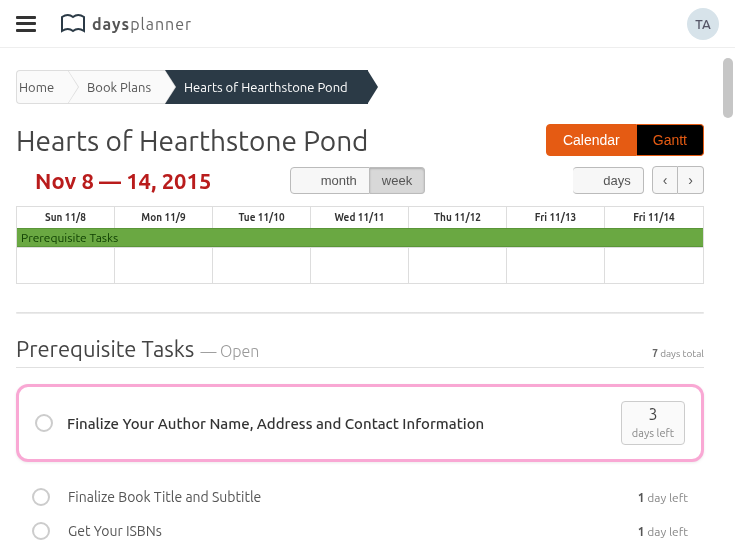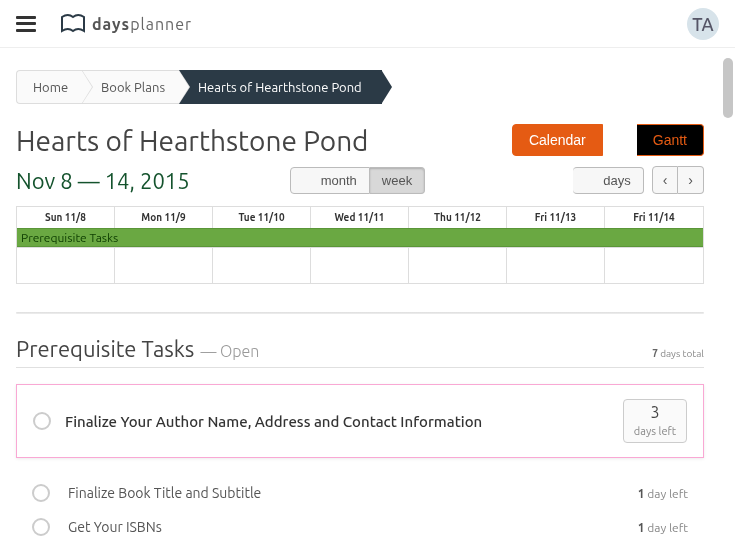--- a/index.html
+++ b/index.html
@@ -31,21 +31,21 @@
   .logo { display: flex; align-items: center; gap: 6px; }
   .logo-text { font-size: 16px; color: #666; letter-spacing: 1px; }
   .logo-text b { color: #555; font-weight: 700; }
   .avatar {
     margin-left: auto;
     width: 32px; height: 32px;
     border-radius: 50%;
     background: #d7e3ea;
     color: #556;
     display: flex; align-items: center; justify-content: center;
-    font-size: 18px; font-weight: 500;
+    font-size: 13px; font-weight: 500;
   }
   
   .scrollbar-track {
     position: absolute; right: 2px; top: 48px; bottom: 0;
     width: 10px; background: transparent;
   }
   .scrollbar-thumb {
     position: absolute; top: 10px; left: 0; width: 10px; height: 60px;
     background: #c6c6c6; border-radius: 5px;
   }
@@ -54,21 +54,21 @@
   .breadcrumb {
     display: flex; align-items: stretch; margin: 22px 0 20px 0; height: 34px;
   }
   .crumb {
     display: flex; align-items: center;
     padding: 0 14px 0 18px;
     border: 1px solid #ddd; border-right: none;
     background: #fafafa; color: #555; font-size: 13px;
     position: relative;
   }
-  .crumb:first-child { padding-left: 16px; border-radius: 4px 0 0 4px; }
+  .crumb:first-child { padding-left: 2px; border-radius: 4px 0 0 4px; }
   .crumb::after {
     content: ""; position: absolute; right: -10px; top: 0;
     width: 0; height: 0;
     border-top: 16px solid transparent;
     border-bottom: 16px solid transparent;
     border-left: 10px solid #fafafa;
     z-index: 2;
   }
   .crumb::before {
     content: ""; position: absolute; right: -11px; top: -1px;
@@ -80,30 +80,30 @@
   }
   .crumb.active {
     background: #2b3a46; color: #fff; border-color: #2b3a46;
     padding-right: 20px; border-radius: 0;
   }
   .crumb.active::after { border-left-color: #2b3a46; }
   .crumb.active::before { display: none; }
   
   .title-row { display: flex; align-items: flex-end; margin-bottom: 10px; }
   .page-title { font-size: 28px; font-weight: 400; color: #444; }
-  .view-toggle { margin-left: auto; display: flex; gap: 34px; }
+  .view-toggle { margin-left: auto; display: flex; }
   .btn {
     padding: 7px 16px; font-size: 14px; border-radius: 4px;
     border: 1px solid #ccc; background: #fff; cursor: pointer;
   }
   .btn.orange-solid { background: #e55b13; color: #fff; border-color: #e55b13; border-radius: 4px 0 0 4px; }
   .btn.orange-outline { background: #000000; color: #e55b13; border-color: #e55b13; border-radius: 0 4px 4px 0; border-left: none; }
   
   .range-row { display: flex; align-items: center; margin-bottom: 12px; }
-  .range-text { font-size: 22px; color: #14532d; font-weight: 400; }
+  .range-text { font-size: 22px; color: #b91c1c; font-weight: 700; margin-left: 19px; }
   .seg { display: inline-flex; margin-left: 8px; }
   .seg .sbtn {
     padding: 5px 12px; font-size: 13px; border: 1px solid #bbb;
     background: #f7f7f7; color: #555; cursor: pointer;
   }
   .seg .sbtn:first-child { border-radius: 4px 0 0 4px; padding-left: 30px; }
   .seg .sbtn:last-child { border-radius: 0 4px 4px 0; border-left: none; }
   .seg .sbtn.pressed { background: #d8d8d8; box-shadow: inset 0 1px 2px rgba(0,0,0,.2); }
   .seg.nav .sbtn { padding: 5px 10px; font-size: 14px; }
   
@@ -127,21 +127,21 @@
   
   .hr { height: 2px; background: linear-gradient(#ddd,#eee); margin: 4px 0 22px 0; border-radius: 1px;}
   
   .section-header { display: flex; align-items: baseline; border-bottom: 1px solid #e0e0e0; padding-bottom: 6px; margin-bottom: 16px;}
   .section-title { font-size: 22px; color: #444; font-weight: 400; }
   .section-sub { color: #999; font-size: 16px; margin-left: 6px; font-weight: 300;}
   .days-total { margin-left: auto; color: #888; font-size: 10px; }
   .days-total b { color: #666; font-weight: 700; }
   
   .task-card {
-    border: 1px solid #f9a8d4; border-radius: 0; padding: 14px 16px;
+    border: 3px solid #f9a8d4; border-radius: 12px; padding: 14px 16px;
     display: flex; align-items: center; gap: 14px;
     box-shadow: 0 1px 3px rgba(0,0,0,.08);
     margin-bottom: 18px;
     background: #fff;
   }
   .radio {
     width: 18px; height: 18px; border: 2px solid #ccc; border-radius: 50%;
     flex-shrink: 0;
   }
   .task-title { font-size: 15px; color: #333; font-weight: 500; }

